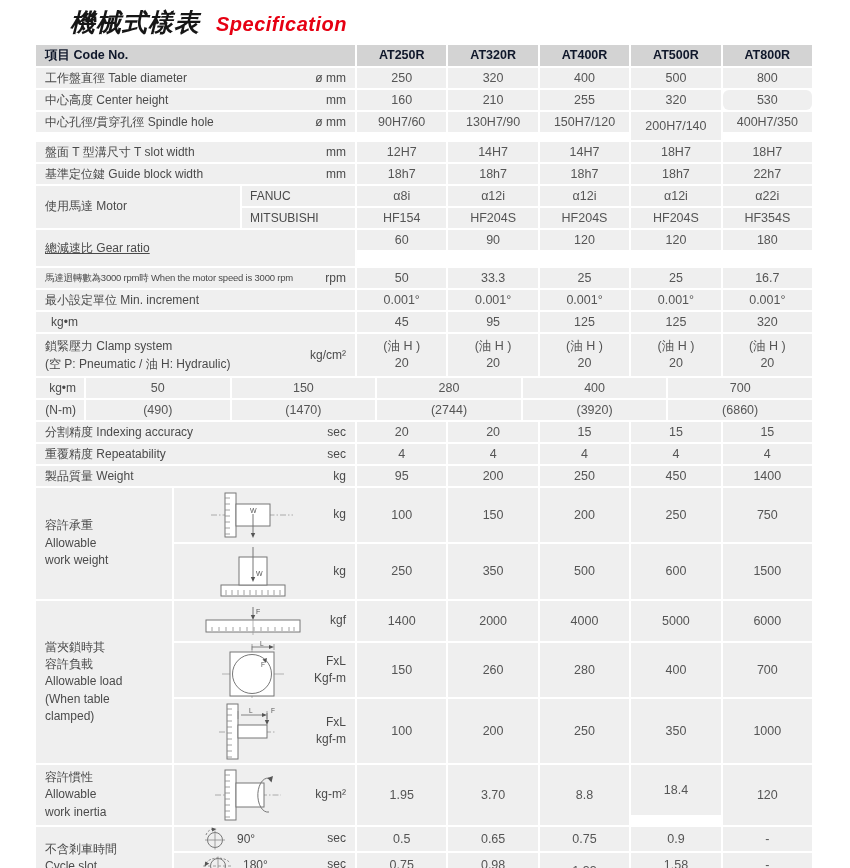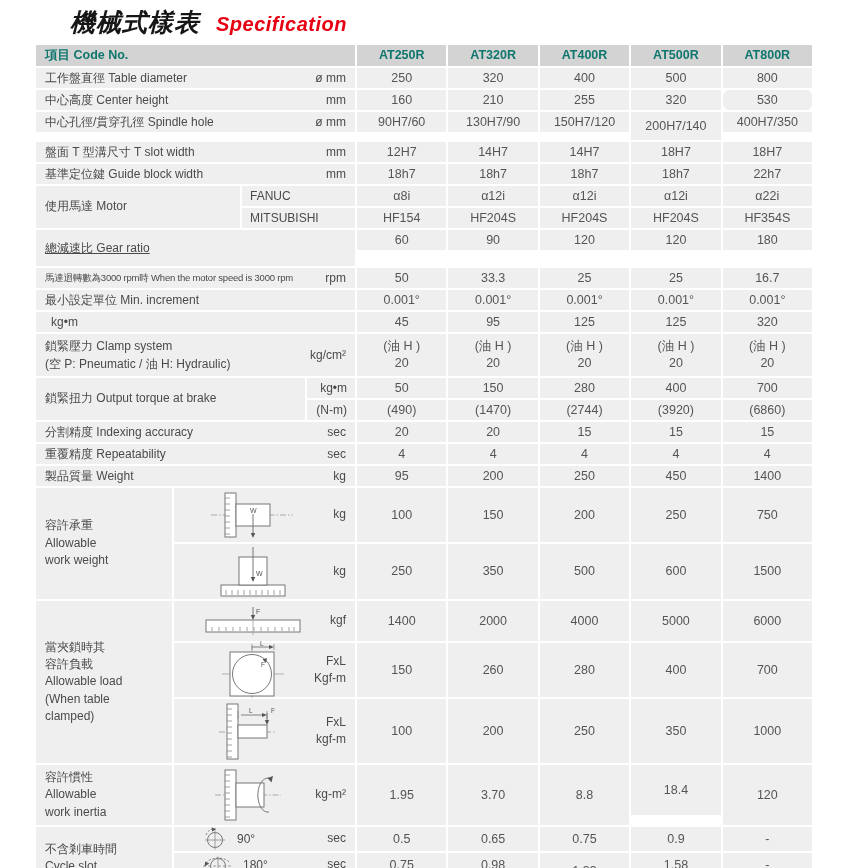--- a/index.html
+++ b/index.html
@@ -5,21 +5,21 @@
   html,body{margin:0;padding:0;background:#ffffff;}
   body{width:850px;height:868px;font-family:"Liberation Sans",sans-serif;color:#4a4a4a;overflow:hidden;}
   .page{position:relative;width:850px;height:868px;background:#fff;}
   .title-row{position:absolute;left:70px;top:6px;display:flex;align-items:baseline;gap:16px;}
   .title-zh{font-size:25px;font-weight:700;font-style:italic;color:#161616;letter-spacing:1px;}
   .title-en{font-size:20px;font-weight:700;font-style:italic;color:#e60012;letter-spacing:.5px;}
   .spec-table{position:absolute;left:36px;top:45px;width:776px;display:flex;flex-direction:column;gap:2px;
               border-bottom:3px solid #b9b9b9;padding-bottom:2px;}
   .trow{display:flex;gap:2px;}
   .cell{background:#efefef;display:flex;align-items:center;font-size:12px;box-sizing:border-box;}
-  .hdr .cell{background:#d3d3d3;font-weight:700;color:#0f766e;font-size:12.5px;}
+  .hdr .cell{background:#d3d3d3;font-weight:700;color:#0f172a;font-size:12.5px;}
   .label-cell{width:319px;flex:none;justify-content:space-between;padding:0 9px;}
   .label-cell .lbl{white-space:nowrap;}
   .label-cell .unit{white-space:nowrap;margin-left:6px;}
   .small-lbl .lbl{font-size:9.5px;letter-spacing:-.2px;}
   .vcell{flex:1;justify-content:center;text-align:center;font-size:12.5px;color:#555;line-height:1.3;}
   .group-label{flex:none;background:#efefef;display:flex;flex-direction:column;justify-content:center;
                padding:0 9px;box-sizing:border-box;font-size:12px;line-height:1.45;}
   .gcol{flex:1;display:flex;flex-direction:column;gap:2px;}
   .subrow{display:flex;gap:2px;}
   .subcell{flex:none;background:#efefef;display:flex;align-items:center;box-sizing:border-box;font-size:12px;}
@@ -194,23 +194,20 @@
         <div class="cell vcell two-line" style="height: 42px;">
           <span>(油 H )</span>
           <span>20</span>
         </div>
         <div class="cell vcell two-line" style="height: 42px;">
           <span>(油 H )</span>
           <span>20</span>
         </div>
       </div>
       <div class="trow">
-        <div class="group-label" style="width: 269px;">
-          <span class="lbl">鎖緊扭力 Output torque at brake</span>
-        </div>
         <div class="gcol">
           <div class="subrow">
             <div class="cell subcell" style="width: 48px; height: 20px; padding: 0px 8px 0px 0px; justify-content: flex-end;">
               <span>kg•m</span>
             </div>
             <div class="cell vcell" style="height: 20px;">50</div>
             <div class="cell vcell" style="height: 20px;">150</div>
             <div class="cell vcell" style="height: 20px;">280</div>
             <div class="cell vcell" style="height: 20px;">400</div>
             <div class="cell vcell" style="height: 20px;">700</div>

